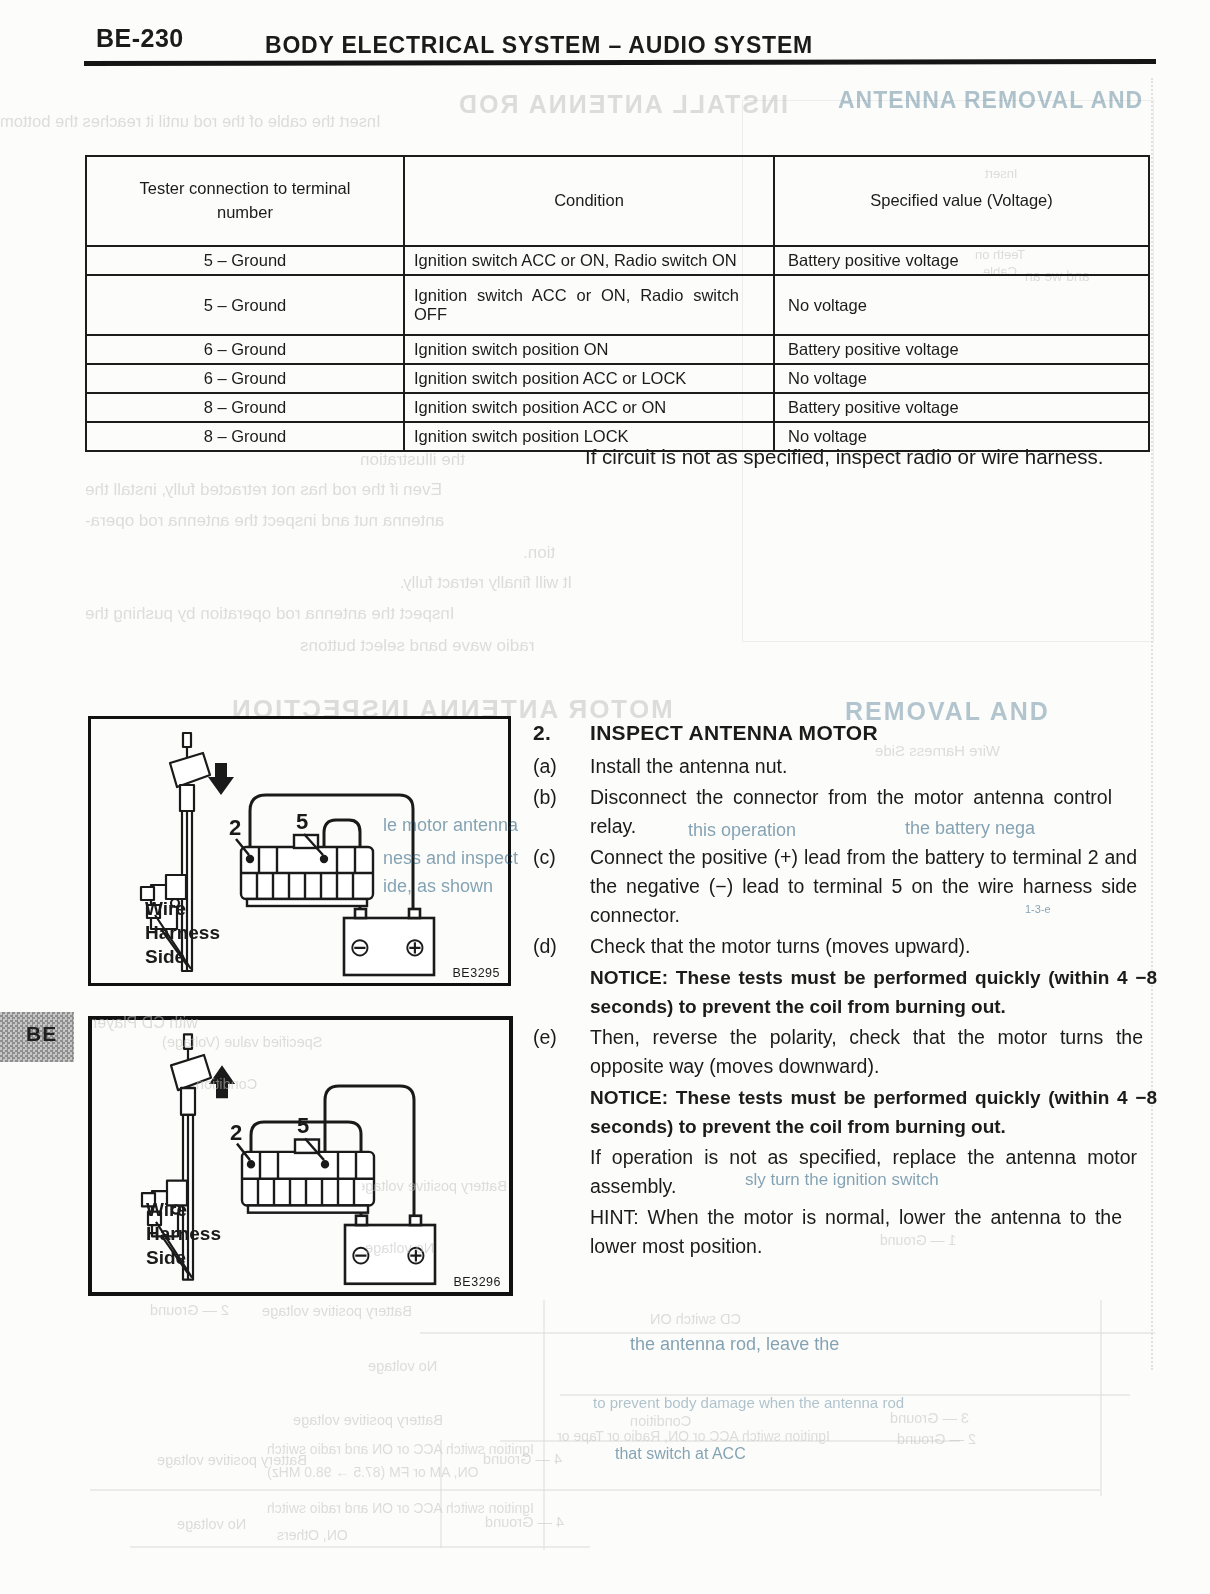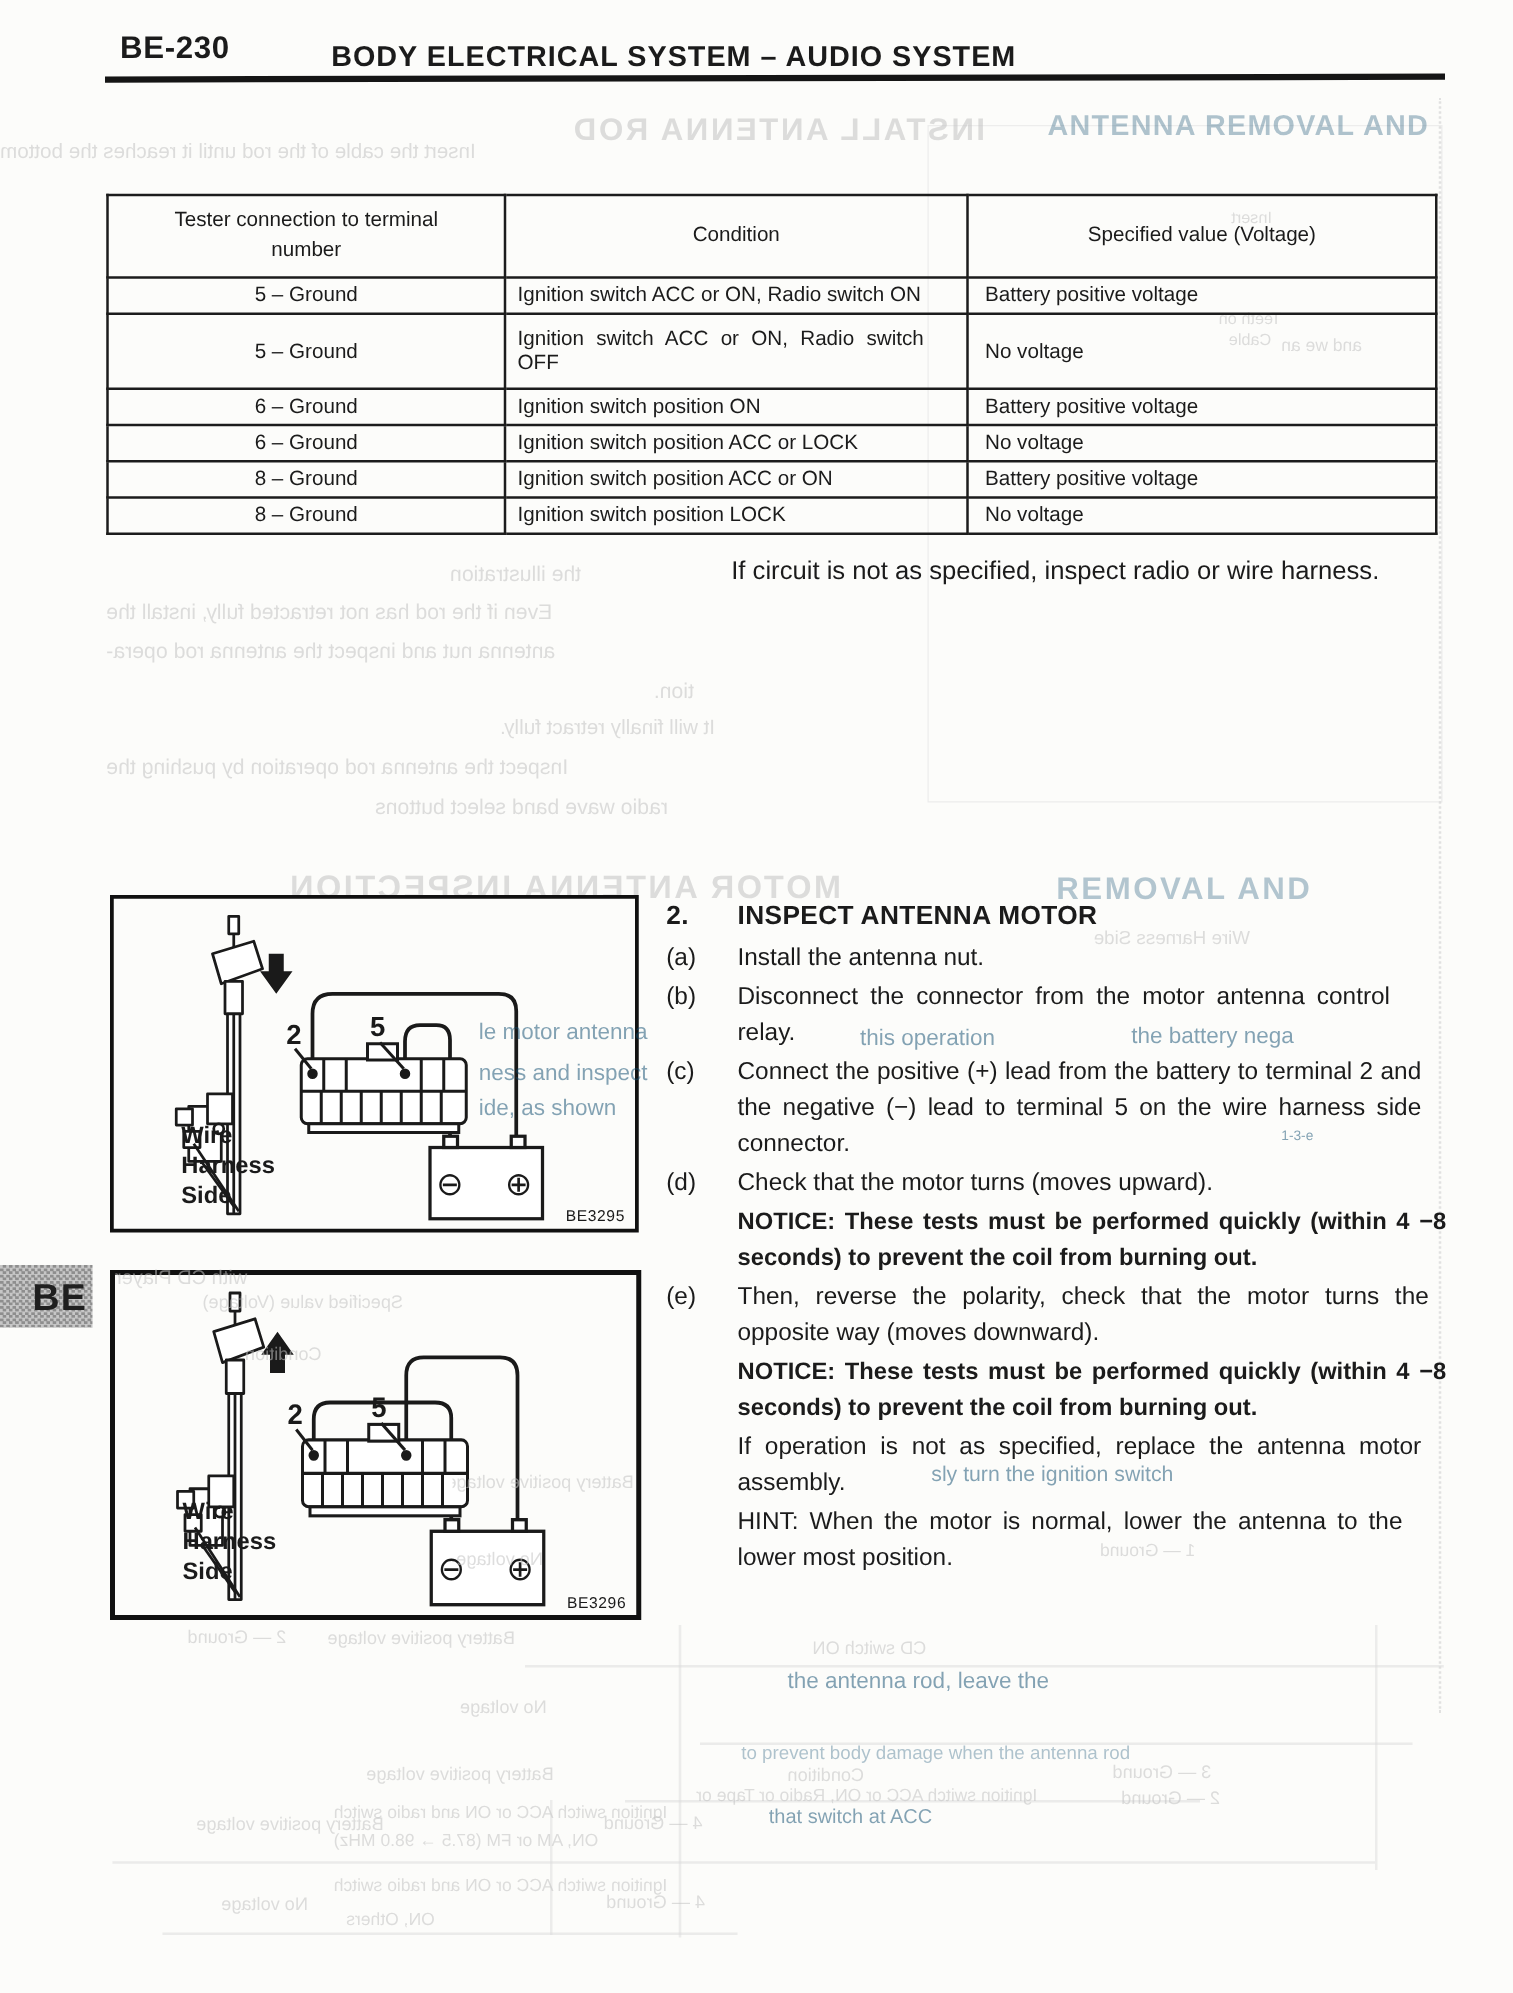--- a/index.html
+++ b/index.html
@@ -14,21 +14,21 @@
              font-weight:bold;letter-spacing:.8px;}
   #hdr-rule{left:84px;top:60px;width:1072px;height:5px;background:#151515;
             transform:rotate(-.12deg);}
 
   
   #spec{position:absolute;left:85px;top:155px;width:1063px;z-index:2;
         border-collapse:collapse;table-layout:fixed;}
   #spec th,#spec td{border:2.5px solid #1c1c1c;font-size:16.5px;font-weight:normal;
         vertical-align:middle;background:transparent;}
   #spec th{text-align:center;line-height:1.45;height:56px;}
-  .thA{padding:4px 52px;}
+  .thA{padding:16px 52px;}
   .c1{text-align:center;}
   .c2{text-align:justify;padding:4px 9px;}
   .c2.nowrap{white-space:nowrap;padding-right:2px;}
   .c2.pr34{padding-right:34px;}
   .c3{padding-left:13px;}
   .rh1{height:28px;} .rh2{height:60px;} .rh3{height:27px;}
 
   
   #result{left:585px;top:440px;width:568px;font-size:20.5px;line-height:34px;
           text-align:justify;z-index:2;}
@@ -50,21 +50,21 @@
   #fig1{top:716px;height:264px;}
   #fig2{top:1016px;height:272px;border-width:4px;}
   .fig svg{width:100%;height:100%;display:block;}
   .figcap{position:absolute;left:54px;top:178px;width:110px;font-weight:bold;
           font-size:19px;line-height:24px;}
   .figcode{position:absolute;right:8px;bottom:3px;font-size:12.5px;letter-spacing:.5px;}
 
   
   #betab{left:0;top:1012px;width:74px;height:50px;z-index:2;
          background:repeating-conic-gradient(#8e8e8e 0% 25%,#c6c6c6 25% 50%) 0 0/5px 5px;}
-  #betab span{position:absolute;left:26px;top:10px;font-size:30px;font-weight:bold;
+  #betab span{position:absolute;left:26px;top:10px;font-size:21px;font-weight:bold;
               color:#1f1f1f;letter-spacing:1px;}
 
   
   .bl{position:absolute;white-space:nowrap;z-index:1;color:#c3c3c3;opacity:.55;}
   .m{transform:scaleX(-1);}
   .p{color:#0c4a6e;opacity:.5;}
   .blb{font-weight:bold;}
   .clip{overflow:hidden;}
 
   

